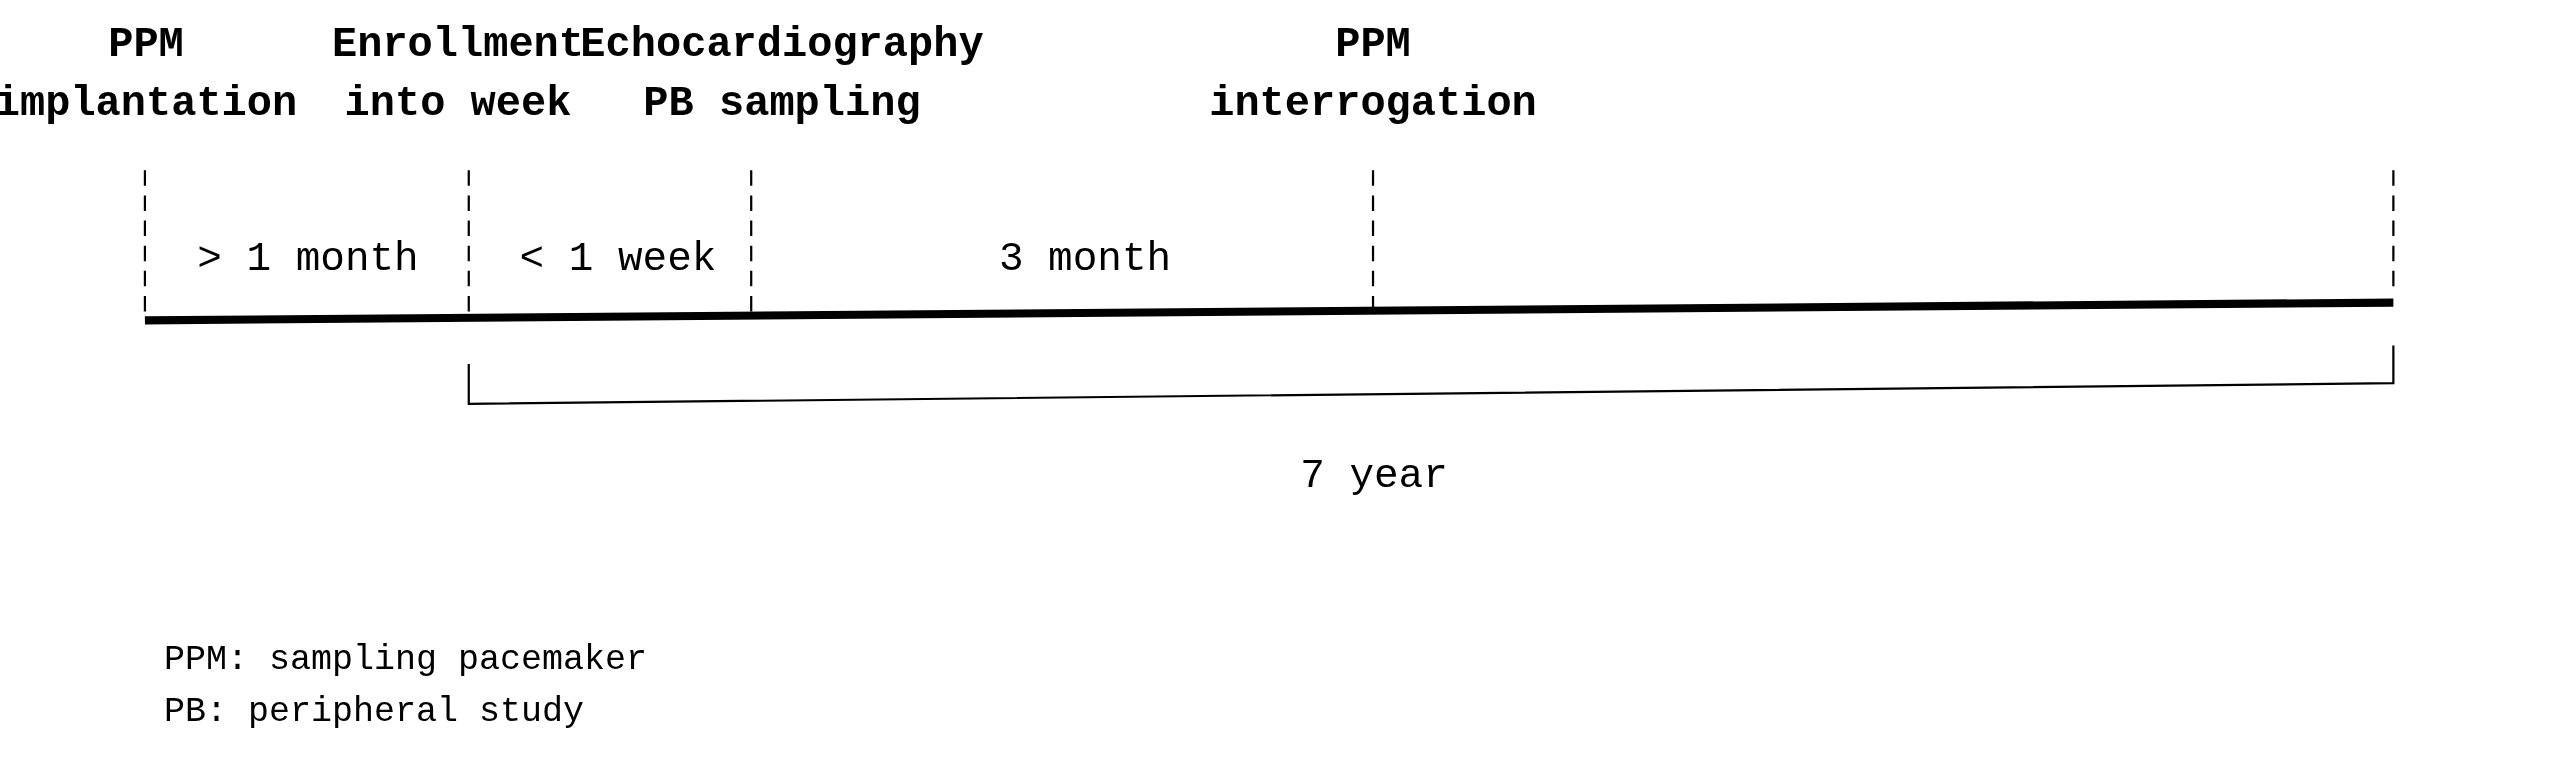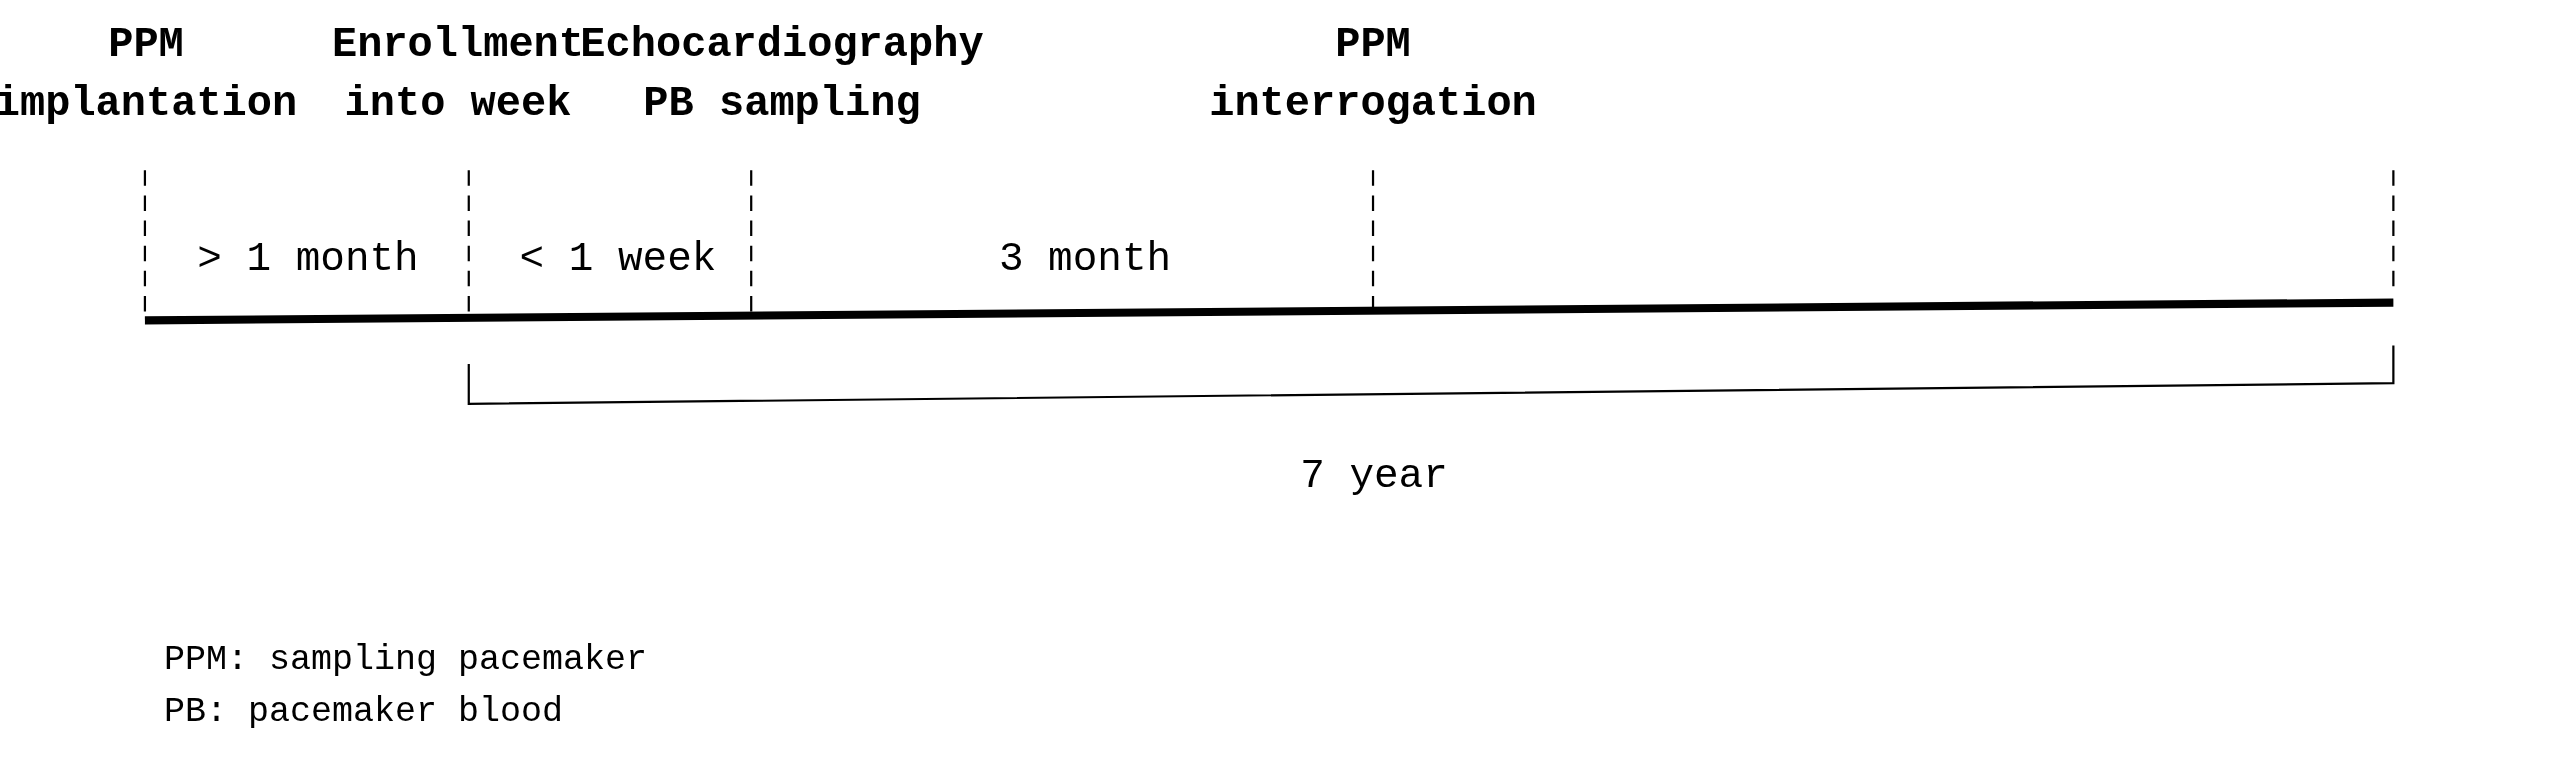--- a/index.html
+++ b/index.html
@@ -95,17 +95,17 @@
 interrogation</div>
 
   <div class="interval" style="left:308px;  top:237px;">&gt; 1 month</div>
   <div class="interval" style="left:618px;  top:237px;text-align:center;">&lt; 1 week</div>
   <div class="interval" style="left:1085px; top:237px;">3 month</div>
 
   <div class="duration" style="left:1374px; top:454px;">7 year</div>
 
   <div class="legend">
     <div>PPM: sampling pacemaker</div>
-    <div>PB: pacemaker blood</div>
+    <div>PB: peripheral study</div>
   </div>
 
 </div>
 
 
 </body></html>

